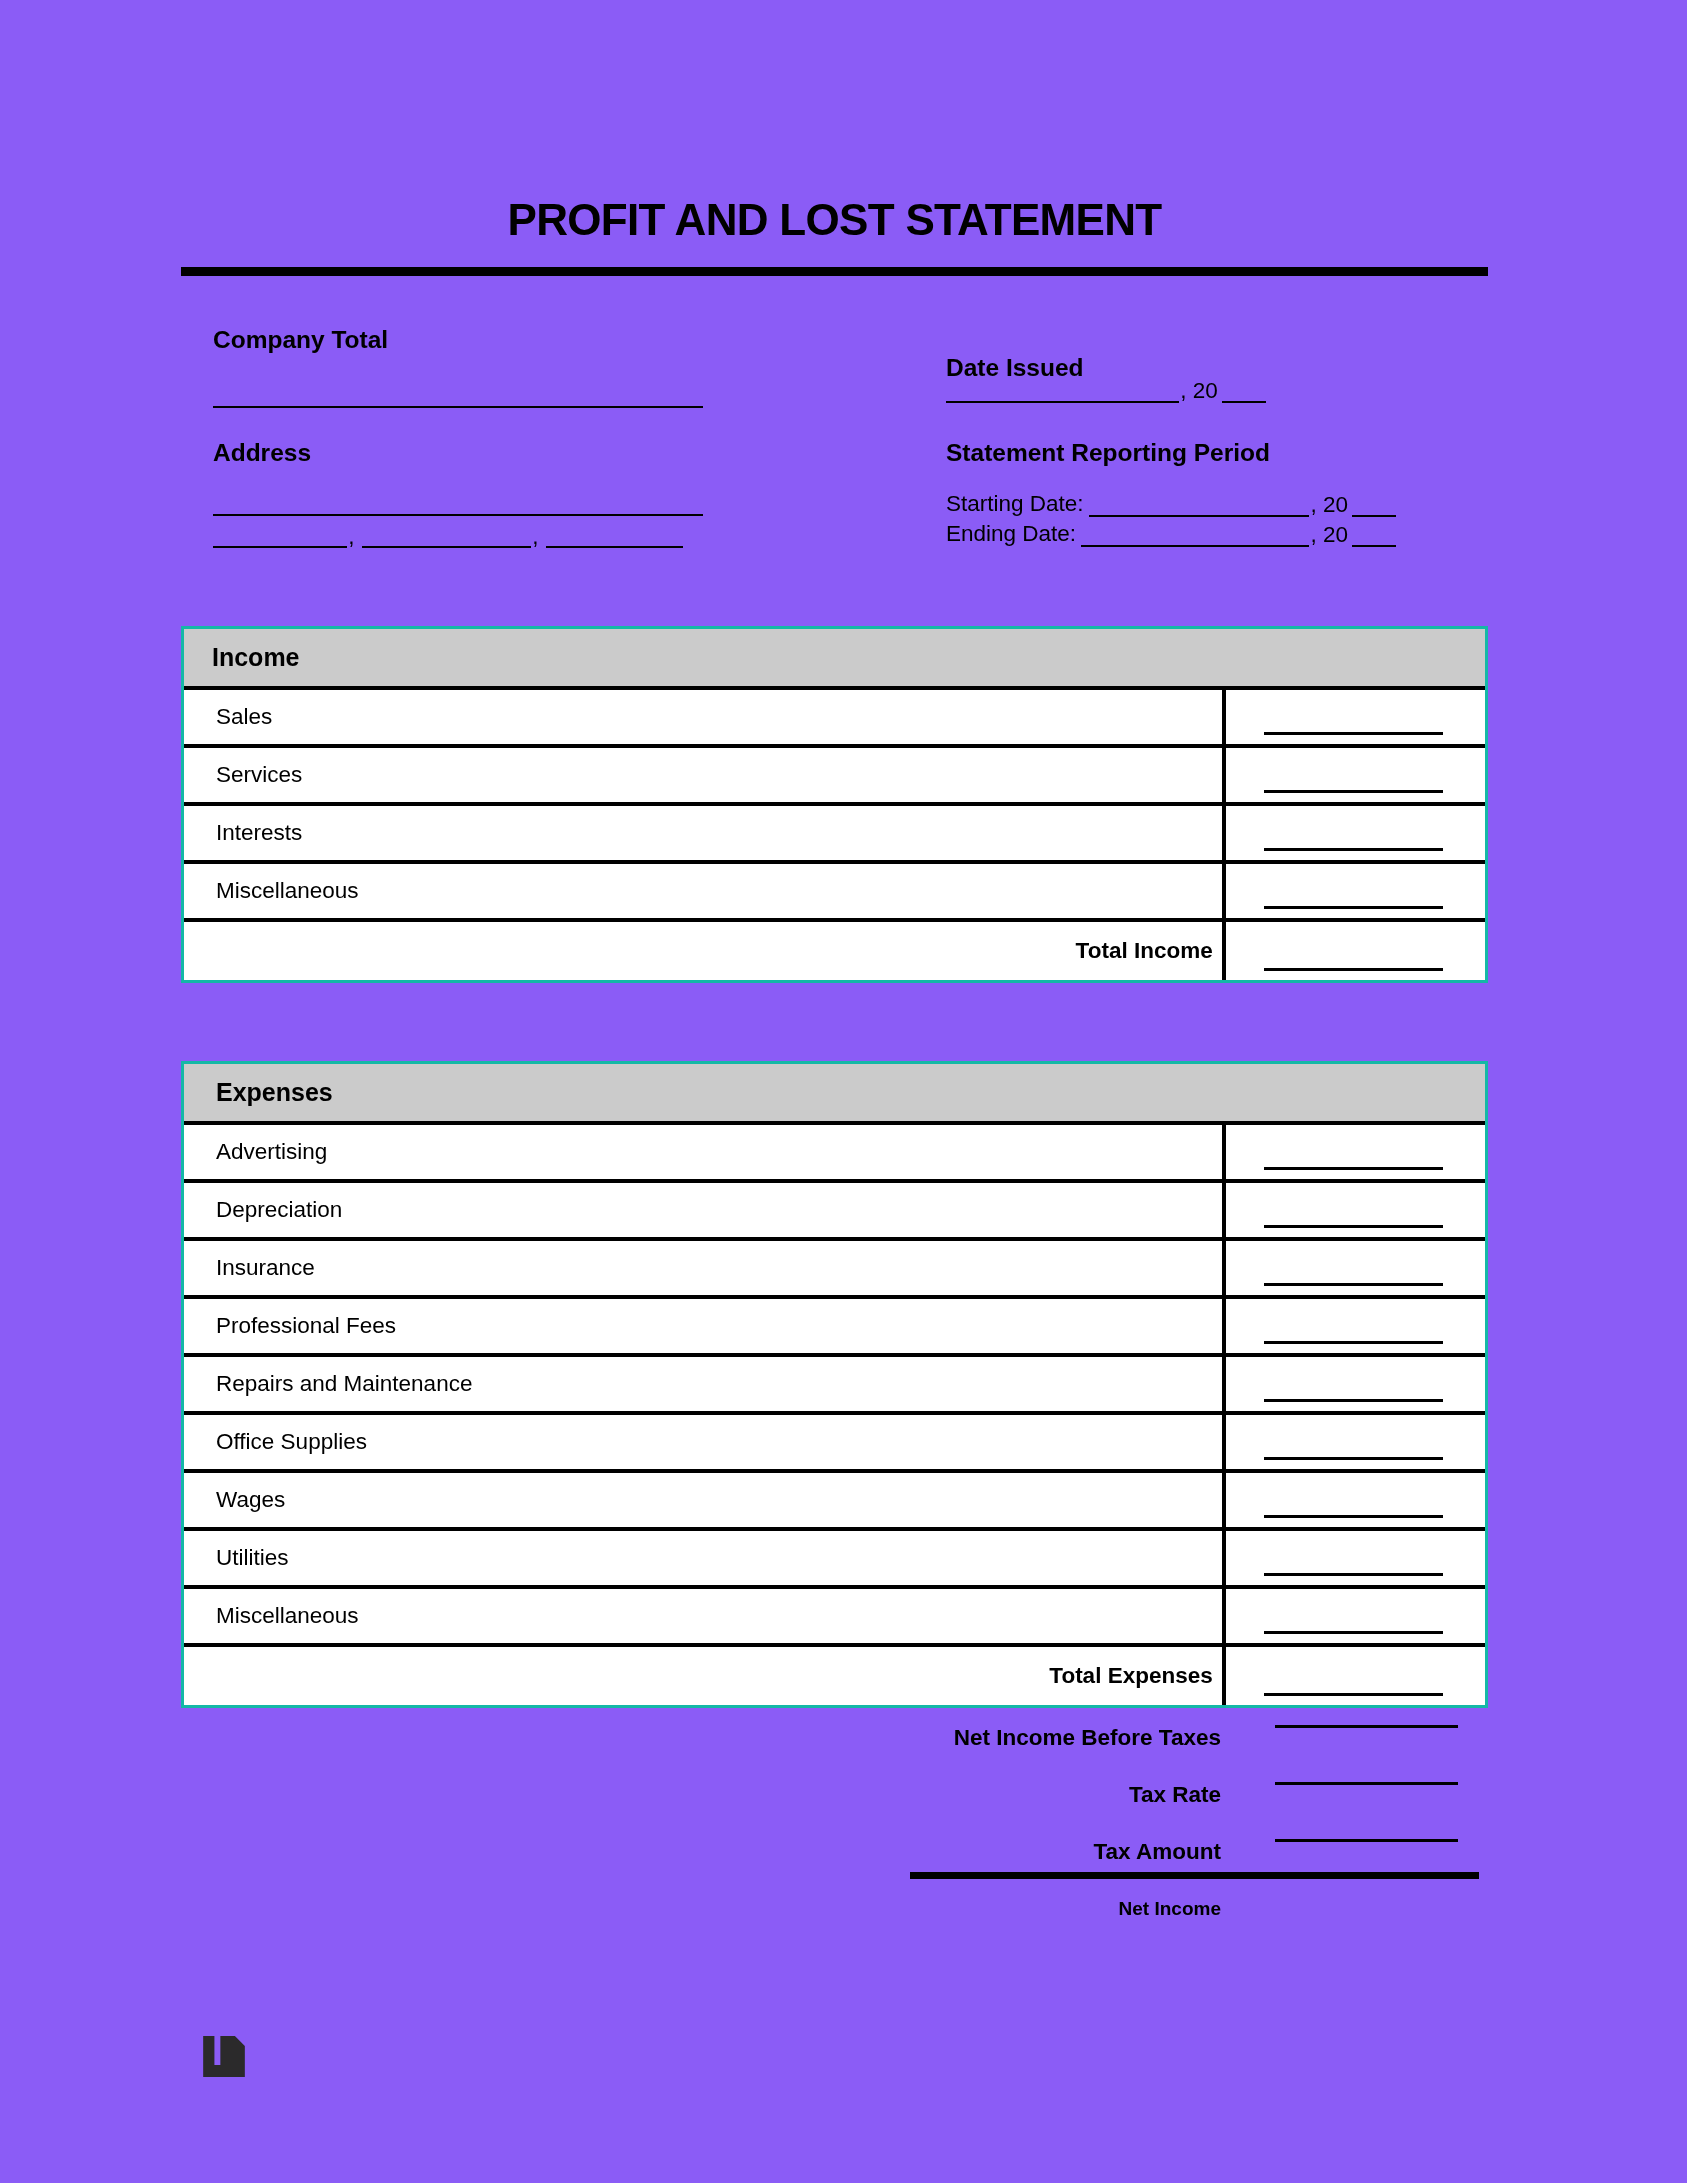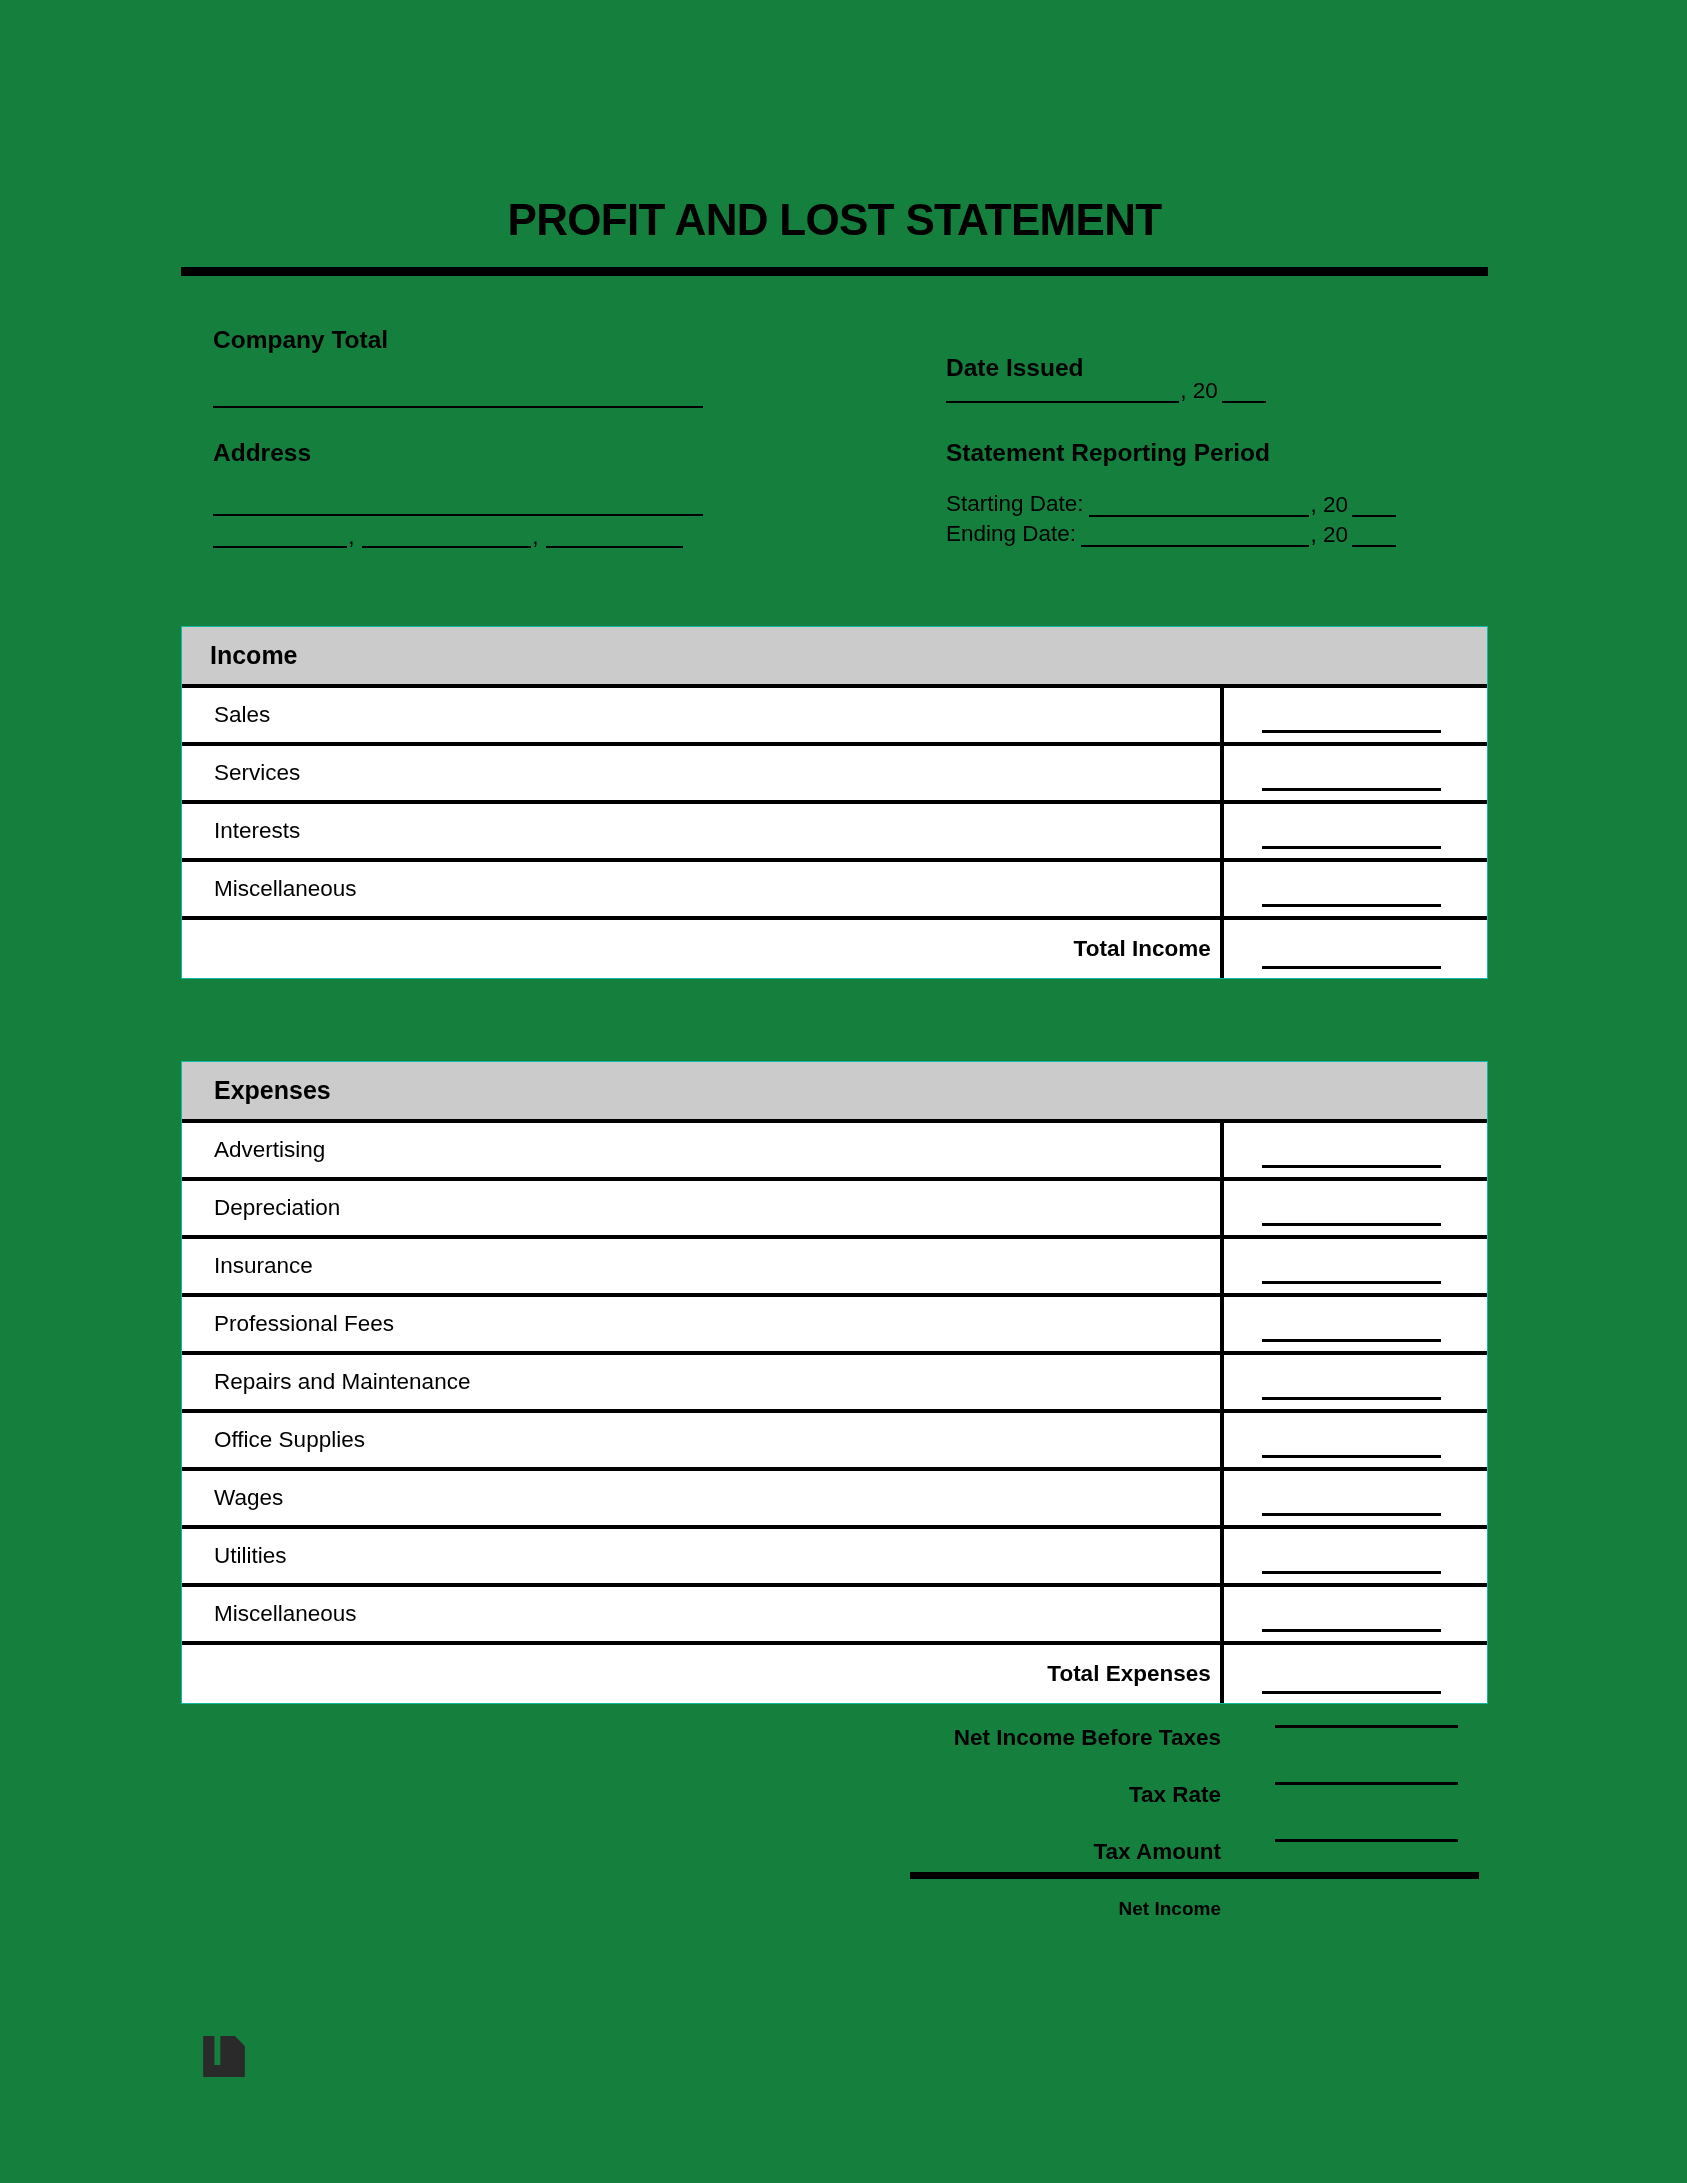--- a/index.html
+++ b/index.html
@@ -1,20 +1,20 @@
 <!DOCTYPE html>
 <html style="font-size:10.6px"><head>
 <meta charset="utf-8">
 <style>
   html, body { margin: 0; padding: 0; background: #ffffff; }
   .page {
     position: relative;
     width: 1687px;
     height: 2183px;
-    background: #15803d;
+    background: #8b5cf6;
     font-family: "Liberation Sans", sans-serif;
     color: #000000;
     overflow: hidden;
   }
 
   
   .doc-title {
     position: absolute;
     top: 195px; left: 181px; width: 1307px;
     text-align: center;
@@ -75,21 +75,21 @@
   .date-row .seg-long  { width: 233px; height: 0; border-bottom: 2.6px solid #000000; }
   .date-row .seg-flex  { flex: 1; height: 0; border-bottom: 2.6px solid #000000; margin-left: 5.3px; }
   .date-row .seg-short { width: 44px; height: 0; border-bottom: 2.6px solid #000000; }
   .year-prefix { padding: 0 4px 0 1.3px; line-height: 24px; }
   .date-label  { line-height: 26.5px; }
 
   
   .form-table {
     position: absolute;
     left: 181px; width: 1307px;
-    border: 1px solid #14b8a6;
+    border: 3px solid #14b8a6;
     box-sizing: border-box;
     background: #ffffff;
   }
   #income-table   { top: 626px; }
   #expenses-table { top: 1061px; }
 
   .table-header {
     height: 61px;
     border-bottom: 4px solid #000000;
     box-sizing: border-box;

